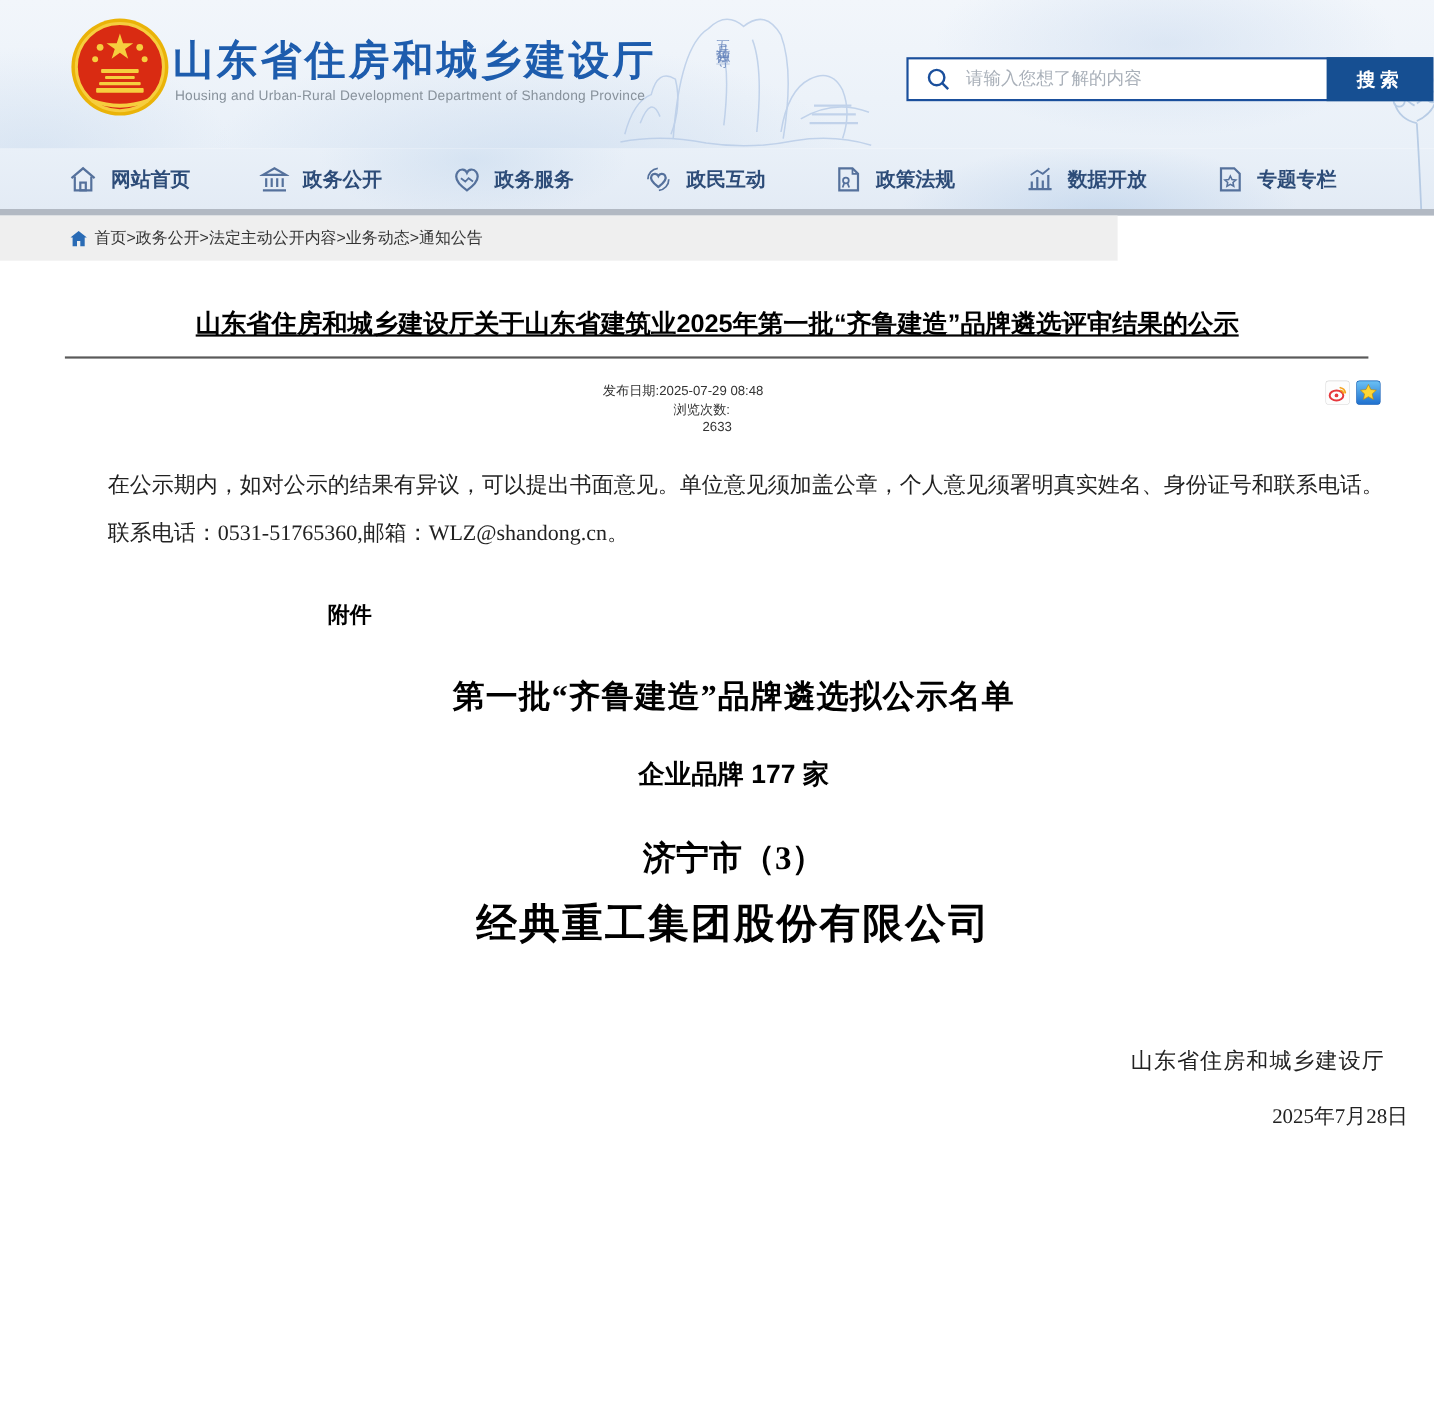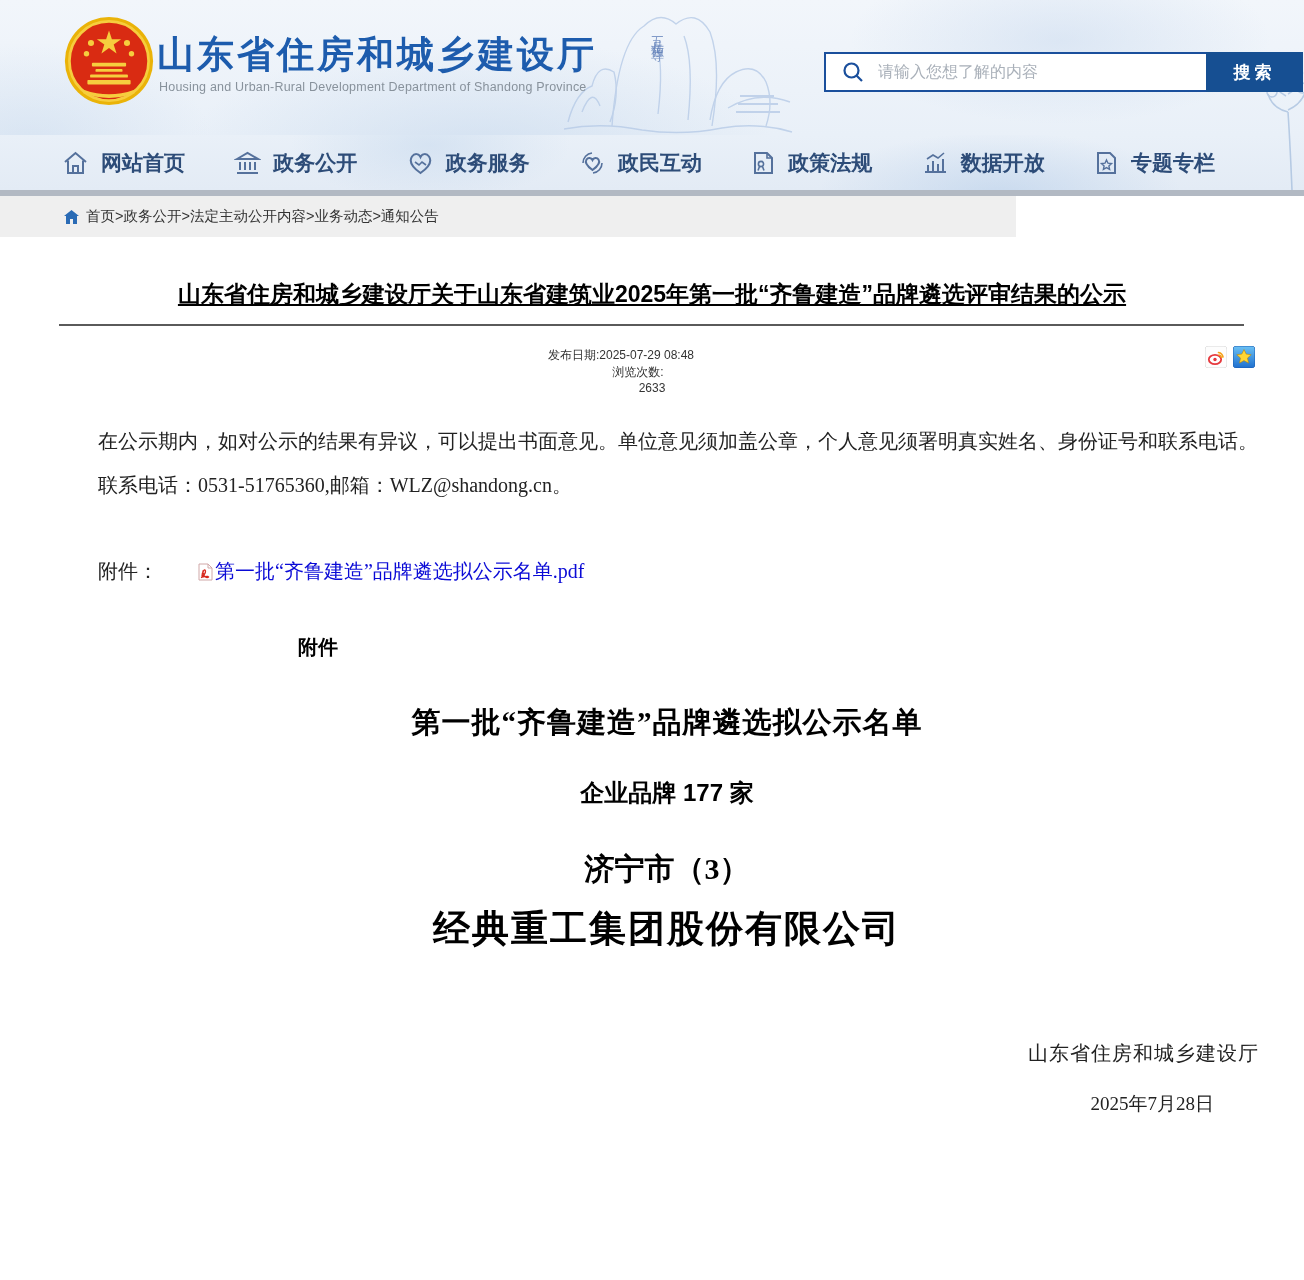--- a/index.html
+++ b/index.html
@@ -54,21 +54,21 @@
     position:relative; height:55px; display:flex; align-items:center;
     justify-content:space-between; padding:0 89px 0 62px;
     background:
       radial-gradient(ellipse 260px 90px at 1000px 60px, rgba(170,198,230,.45), rgba(170,198,230,0) 70%),
       radial-gradient(ellipse 200px 80px at 430px 10px, rgba(180,205,232,.35), rgba(180,205,232,0) 70%),
       linear-gradient(180deg,#e9f0f8 0%,#e3ebf5 100%);
     z-index:1;
   }
   .nav-item{ display:flex; align-items:center; gap:12px; cursor:pointer; }
   .nav-item svg{ display:block; }
-  .nav-label{ font-size:21px; font-weight:bold; color:#2d4c78; white-space:nowrap; }
+  .nav-label{ font-size:18px; font-weight:bold; color:#2d4c78; white-space:nowrap; }
 
   .gray-strip{ height:6px; background:#b2b9c3; }
 
   
   .breadcrumb-band{ height:41px; width:1016px; background:#efefef; display:flex; align-items:center; }
   .breadcrumb{ margin-left:64px; display:flex; align-items:center; gap:7px; }
   .breadcrumb-path{ font-size:14.5px; color:#333; cursor:pointer; }
 
   
   .article-title{
@@ -99,21 +99,21 @@
   
   .doc{ margin-top:38px; padding-left:30px; font-family:"Liberation Serif","DejaVu Serif",serif; color:#000; }
   .doc-annex{ margin-left:268px; font-family:"Liberation Sans",sans-serif; font-size:20px; font-weight:bold; }
   .doc-title{ margin-top:42px; text-align:center; font-size:29px; font-weight:bold; letter-spacing:1px; }
   .doc-subtitle{ margin-top:34px; text-align:center; font-family:"Liberation Sans",sans-serif; font-size:24px; font-weight:bold; }
   .doc-city{ margin-top:40px; text-align:center; font-size:30px; font-weight:bold; }
   .doc-company{ margin-top:14px; text-align:center; font-size:37px; font-weight:600; letter-spacing:2px; }
 
   .signature{ margin-top:86px; text-align:right; font-family:"Liberation Serif","DejaVu Serif",serif; color:#222; }
   .signature-name{ padding-right:45px; font-size:20px; letter-spacing:1px; }
-  .signature-date{ margin-top:24px; padding-right:90px; font-size:19px; }
+  .signature-date{ margin-top:24px; padding-right:24px; font-size:19px; }
 </style>
 </head>
 <body>
 
 <div class="page">
 
   <header class="site-header">
 
     <svg class="decor-mountain" width="235" height="135" viewBox="0 0 235 135" fill="none" stroke="#b7cbe7" stroke-width="1.4">
       <path d="M8 122 Q16 92 32 86 Q38 62 54 72 Q60 96 50 122"></path>
@@ -258,25 +258,20 @@
             </defs>
           <rect width="22" height="22" rx="3" fill="url(#qz)" stroke="#1a5fb4" stroke-width="1"></rect>
           <path d="M11 3.5 l2.2 4.6 5 .6 -3.7 3.4 1 5 -4.5-2.5 -4.5 2.5 1-5 -3.7-3.4 5-.6 Z" fill="#ffd633" stroke="#b8860b" stroke-width=".6"></path>
         </svg>
       </span>
     </div>
 
     <div class="article-body">
       <p>在公示期内，如对公示的结果有异议，可以提出书面意见。单位意见须加盖公章，个人意见须署明真实姓名、身份证号和联系电话。</p>
       <p>联系电话：0531-51765360,邮箱：WLZ@shandong.cn。</p>
-      <p class="attachment-row"><span>附件：</span><span class="pdf-icon"><svg width="15" height="18" viewBox="0 0 15 18">
-              <path d="M1 1 h9 l4 4 v12 H1 Z" fill="#fff" stroke="#d0a8a8" stroke-width="1"></path>
-              <path d="M10 1 v4 h4" fill="none" stroke="#d0a8a8" stroke-width="1"></path>
-              <path d="M4 13 c0-4 3-8 3.5-5 c.4 2.5-3 6-4.5 6.5 c2-.5 5-1.5 7-1 c2 .6-1 1.5-2.5.5 c-1.6-1-3-4.5-2.5-6.5" fill="none" stroke="#d7281e" stroke-width="1.3"></path>
-            </svg></span><a class="attachment-link">第一批“齐鲁建造”品牌遴选拟公示名单.pdf</a></p>
     </div>
 
     <div class="doc">
       <div class="doc-annex">附件</div>
       <div class="doc-title">第一批“齐鲁建造”品牌遴选拟公示名单</div>
       <div class="doc-subtitle">企业品牌 177 家</div>
       <div class="doc-city">济宁市（3）</div>
       <div class="doc-company">经典重工集团股份有限公司</div>
     </div>
 

